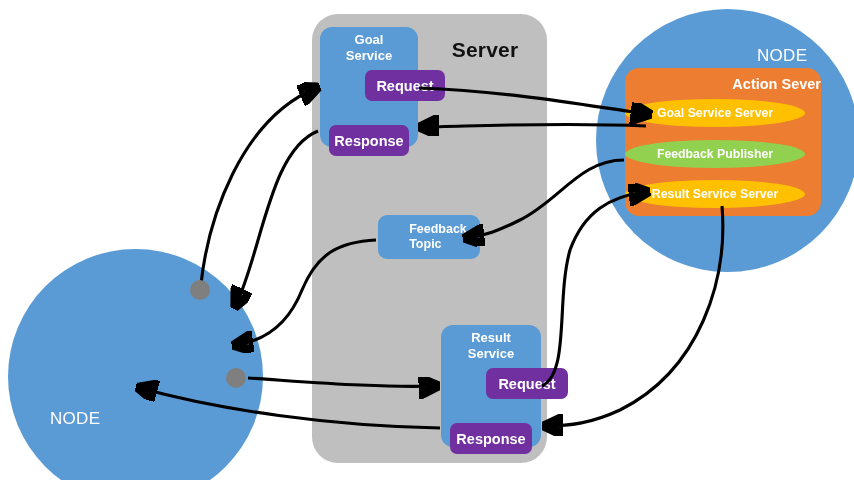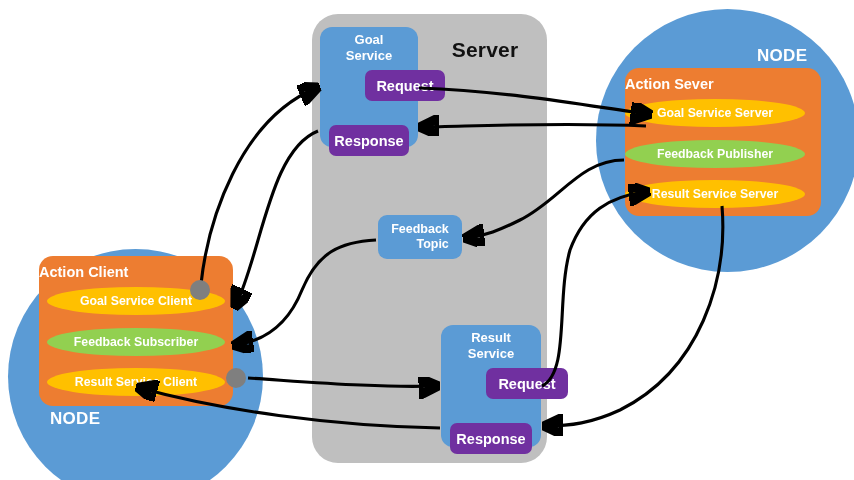--- a/index.html
+++ b/index.html
@@ -56,21 +56,21 @@
   }
   #node-server-circle {
     left: 596px;
     top: 9px;
     width: 263px;
     height: 263px;
   }
   .node-label {
     position: absolute;
     font-size: 17px;
-    font-weight: bold;
+    font-weight: normal;
     color: #ffffff;
     z-index: 5;
     letter-spacing: .3px;
   }
   #node-client-label { left: 50px; top: 409px; }
   #node-server-label { left: 757px; top: 46px; }
 
   
   .orange-box {
     position: absolute;
@@ -86,21 +86,21 @@
   }
   #action-server-box {
     left: 625px;
     top: 68px;
     width: 196px;
     height: 148px;
   }
   .orange-title {
     position: absolute;
     width: 100%;
-    text-align: left;
+    text-align: right;
     top: 8px;
     font-size: 14.5px;
     font-weight: bold;
     color: #ffffff;
     z-index: 4;
   }
 
   
   .pill {
     position: absolute;
@@ -180,26 +180,27 @@
     position: absolute;
     left: 378px;
     top: 215px;
     width: 84px;
     height: 44px;
     background: #5B9BD5;
     border-radius: 9px;
     display: flex;
     align-items: center;
     justify-content: center;
-    text-align: right;
+    text-align: left;
     font-size: 12.5px;
     font-weight: bold;
     color: #ffffff;
     line-height: 15px;
     z-index: 4;
+    padding-left: 18px;
   }
 
   
   .junction-dot {
     position: absolute;
     width: 20px;
     height: 20px;
     border-radius: 50%;
     background: #7F7F7F;
     z-index: 7;
@@ -226,26 +227,20 @@
 
   <div class="action-container"></div>
   <div class="action-title">Server</div>
 
   <div class="node-circle" id="node-client-circle"></div>
   <div class="node-label" id="node-client-label">NODE</div>
 
   <div class="node-circle" id="node-server-circle"></div>
   <div class="node-label" id="node-server-label">NODE</div>
 
-  <div class="orange-box" id="action-client-box">
-    <div class="orange-title">Action Client</div>
-    <div class="pill yellow pill-r0">Goal Service Client</div>
-    <div class="pill green pill-r1">Feedback Subscriber</div>
-    <div class="pill yellow pill-r2">Result Service Client</div>
-  </div>
 
   <div class="orange-box" id="action-server-box">
     <div class="orange-title">Action Sever</div>
     <div class="pill yellow pill-r0">Goal Service Server</div>
     <div class="pill yellow pill-r2">Result Service Server</div>
     <div class="pill green pill-r1">Feedback Publisher</div>
   </div>
 
   <div class="service-box" id="goal-service-box">
     <div class="service-title">

